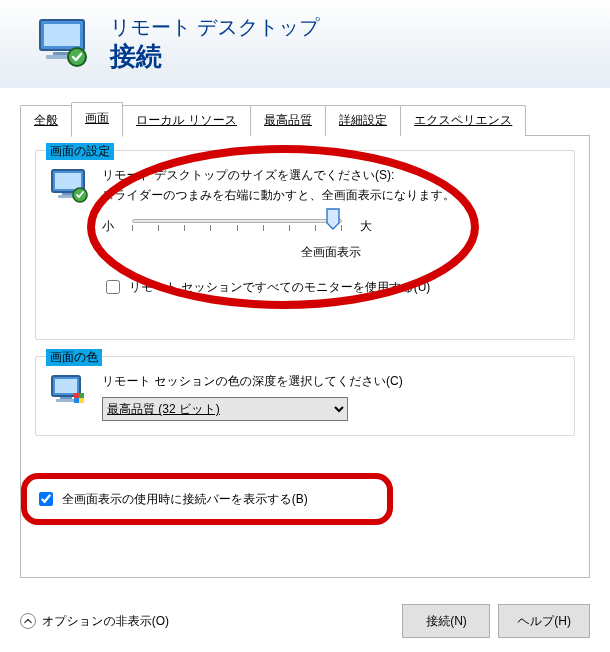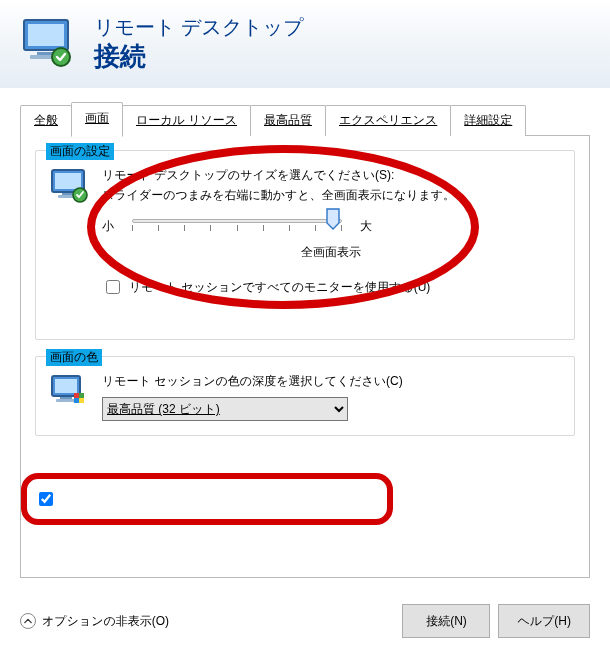--- a/index.html
+++ b/index.html
@@ -14,21 +14,21 @@
     overflow: hidden;
     position: relative;
   }
 
   
   .header {
     height: 88px;
     background: linear-gradient(#ffffff, #eef3f8 60%, #e7edf5);
     display: flex;
     align-items: center;
-    padding-left: 20px;
+    padding-left: 36px;
     gap: 18px;
   }
   .header-icon { width: 56px; height: 56px; flex: none; }
   .header-text .app   { font-size: 20px; color: #003a8c; margin-bottom: -2px;}
   .header-text .title { font-size: 26px; font-weight: 700; color: #003a8c; }
 
   
   .tab-strip {
     position: relative;
     height: 32px;
@@ -220,22 +220,22 @@
   </div>
 </div>
 
 <div class="tab-strip">
   <div class="tab-baseline"></div>
   <div class="tabs">
     <div class="tab">全般</div>
     <div class="tab active">画面</div>
     <div class="tab">ローカル リソース</div>
     <div class="tab">最高品質</div>
+    <div class="tab">詳細設定</div>
     <div class="tab">エクスペリエンス</div>
-    <div class="tab">詳細設定</div>
   </div>
 </div>
 
 <div class="panel">
 
   <div class="group" style="height:190px;">
     <div class="group-title">画面の設定</div>
     <div class="group-body">
       <div class="group-icon">
         <svg viewBox="0 0 40 40">
@@ -308,20 +308,21 @@
         <select class="color-depth" style="margin-top:6px;">
           <option>最高品質 (32 ビット)</option>
         </select>
       </div>
     </div>
   </div>
 
   <div class="conn-bar">
     <label class="check">
       <input type="checkbox" checked="" style="">
+      <span>全画面表示の使用時に接続バーを表示する(B)</span>
     </label>
   </div>
 
   <svg class="anno" style="left:60px; top:6px; width:404px; height:170px;" viewBox="0 0 404 170">
     <ellipse cx="202" cy="85" rx="192" ry="78" fill="none" stroke="#d20000" stroke-width="8"></ellipse>
   </svg>
 
   <svg class="anno" style="left:0px; bottom:52px; width:372px; height:52px;" viewBox="0 0 372 52">
     <rect x="3" y="3" width="366" height="46" rx="14" ry="14" fill="none" stroke="#d20000" stroke-width="6"></rect>
   </svg>

